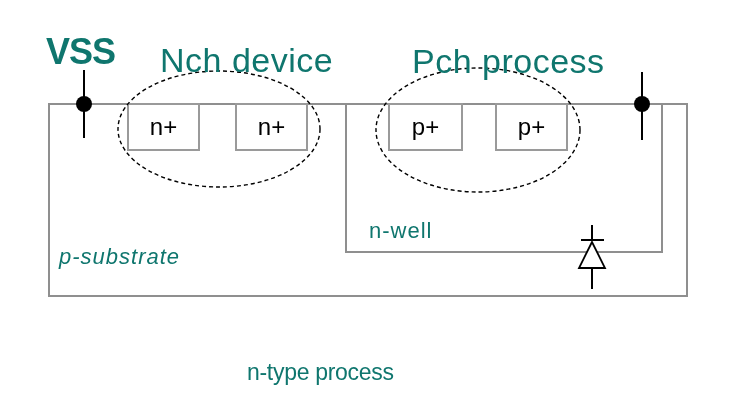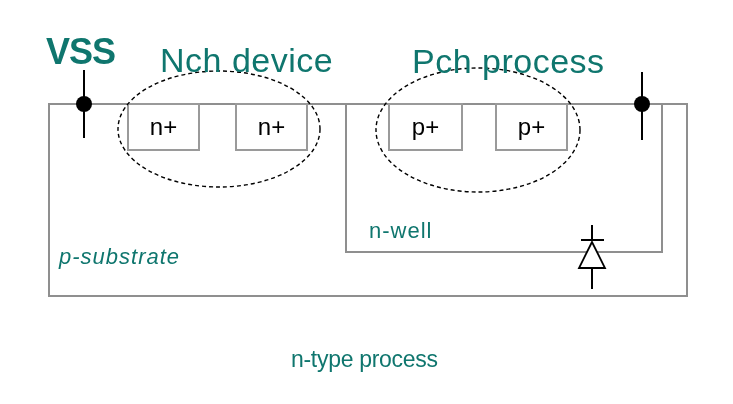--- a/index.html
+++ b/index.html
@@ -28,21 +28,21 @@
   .lbl{position:absolute;white-space:nowrap;line-height:1;color:#0f766e;}
   .rail{font-size:36px;font-weight:bold;letter-spacing:-1px;}
   .vss{left:46px;top:34px;}
   .vdd{left:603px;top:31px;}
   .grp{font-size:34px;letter-spacing:0.5px;}
   .nch{left:160px;top:43px;}
   .pch{left:412px;top:44px;}
   .reg{font-size:22px;letter-spacing:1px;}
   .nwell-lbl{left:369px;top:220px;}
   .psub-lbl{left:59px;top:246px;font-style:italic;}
-  .caption{left:247px;top:348px;font-size:23px;letter-spacing:-0.3px;margin-left:44px;}
+  .caption{left:247px;top:361px;font-size:23px;letter-spacing:-0.3px;}
 </style>
 </head>
 <body>
 
 <div class="canvas">
 
   <div class="region substrate"></div>
 
   <div class="region nwell"></div>
 

